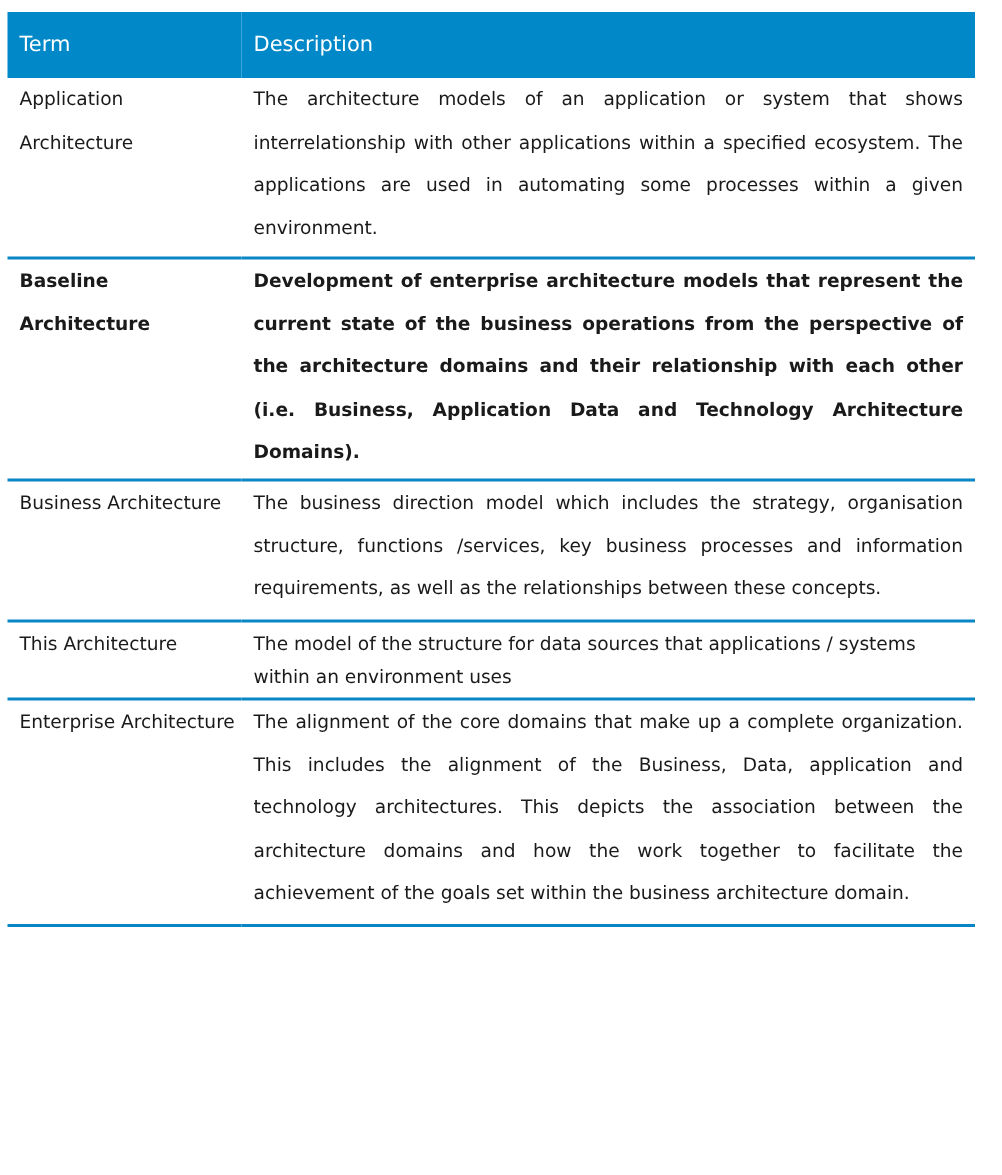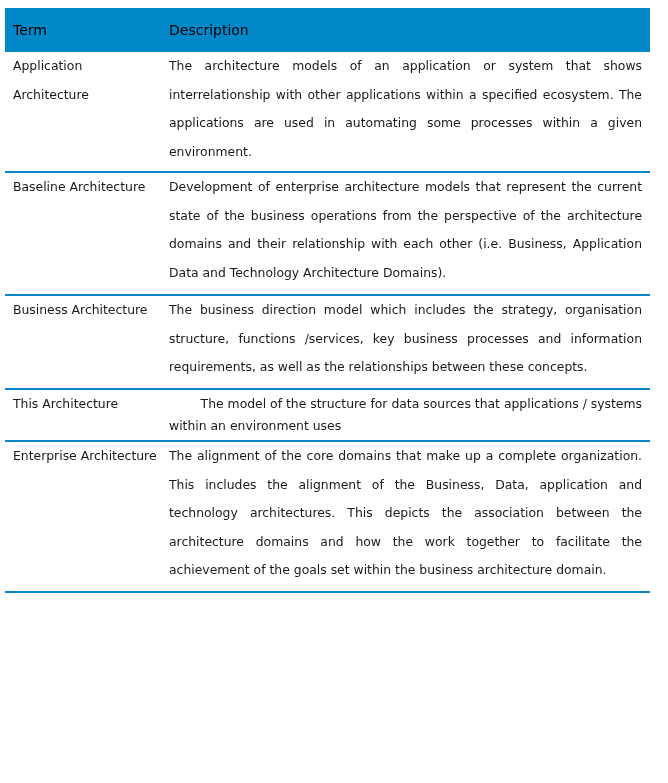--- a/index.html
+++ b/index.html
@@ -21,21 +21,21 @@
       top: 8px;
       width: 645px;
       border-collapse: collapse;
       table-layout: fixed;
     }
     .glossary-table col.term-col { width: 156px; }
     .glossary-table col.desc-col { width: 489px; }
 
     .glossary-table thead th {
       background: #0088c8;
-      color: #000000;
+      color: #ffffff;
       font-weight: normal;
       font-size: 14px;
       text-align: left;
       height: 44px;
       padding: 0 0 0 8px;
       vertical-align: middle;
       letter-spacing: 0px;
     }
     .glossary-table thead th.desc-head { padding-left: 8px; }
 
@@ -56,21 +56,21 @@
       text-align-last: left;
     }
 
     
     .lh-wide { line-height: 28.6px; padding-top: 0px; margin-left: 26px; }
     .lh-wide .cell-inner { padding-top: 0px; padding-bottom: 3px; }
     .lh-tight { line-height: 22px; }
     .lh-tight .cell-inner { padding-top: 3px; padding-bottom: 3px; }
 
     .row-app td { height: 119px; }
-    .row-baseline-arch td { height: 121px; }
+    .row-baseline-arch td { height: 121px; font-weight: bold; }
     .row-actor td { height: 34px; }
     .row-business-arch td { height: 92px; }
     .row-baseline-model td { height: 33px; }
     .row-data-arch td { height: 49px; }
     .row-enterprise-arch td { height: 149px; }
     .row-ea-governance td { height: 91px; }
 
     .cell-inner { display: block; }
   </style>
 </head>
@@ -109,21 +109,21 @@
           <span class="cell-inner">Business Architecture</span>
         </td>
       <td class="desc-cell">
           <span class="cell-inner">The business direction model which includes the strategy, organisation structure, functions /services, key business processes and information requirements, as well as the relationships between these concepts.</span>
         </td>
     </tr>
     <tr class="row-data-arch lh-tight">
       <td class="term-cell">
           <span class="cell-inner">This Architecture</span>
         </td>
-      <td class="desc-cell" style="text-align:right;">
+      <td class="desc-cell" style="text-align:left;">
           <span class="cell-inner">The model of the structure for data sources that applications / systems within an environment uses</span>
         </td>
     </tr>
     <tr class="row-enterprise-arch lh-wide">
       <td class="term-cell">
           <span class="cell-inner">Enterprise Architecture</span>
         </td>
       <td class="desc-cell">
           <span class="cell-inner">The alignment of the core domains that make up a complete organization. This includes the alignment of the Business, Data, application and technology architectures.  This depicts the association between the architecture domains and how the work together to facilitate the achievement of the goals set within the business architecture domain.</span>
         </td>

